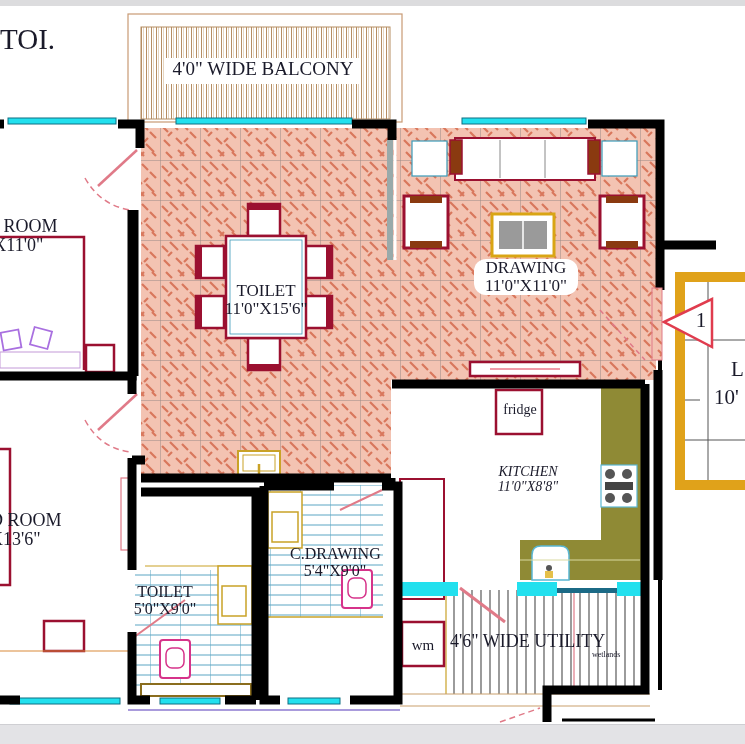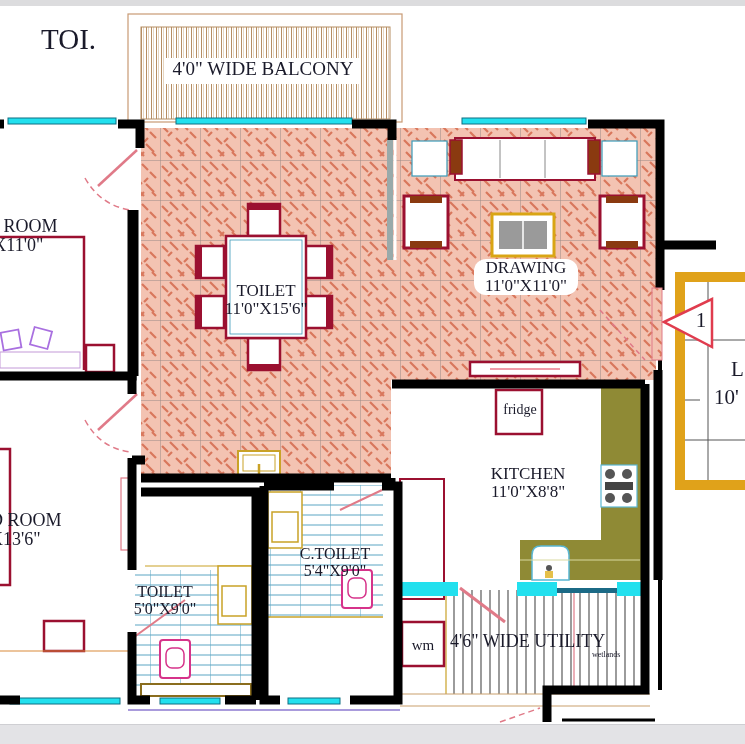--- a/index.html
+++ b/index.html
@@ -221,21 +221,21 @@
     <line x1="685" y1="340" x2="745" y2="340" stroke="#555" stroke-width="1"></line>
     <line x1="685" y1="440" x2="745" y2="440" stroke="#555" stroke-width="1"></line>
     <line x1="685" y1="400" x2="700" y2="400" stroke="#555" stroke-width="1"></line>
   </g>
   <g>
     <rect x="652" y="288" width="10" height="72" fill="url(#tile)" stroke="#e07a88" stroke-width="1"></rect>
     <polygon points="664,322 712,299 712,347" fill="#fff" stroke="#e03c4e" stroke-width="2.5"></polygon>
   </g>
 </svg>
 
-<div class="lbl" style="left:0;top:24px;font-size:29px;text-align:left;margin-left:41px;">TOI.</div>
+<div class="lbl" style="left:0;top:24px;font-size:29px;text-align:left;">TOI.</div>
 
 <div class="lbl bg-w" style="left:166px;top:59px;width:190px;font-size:19px;">4'0" WIDE BALCONY</div>
 
 <div class="lbl" style="left:-14px;top:217px;font-size:18px;text-align:left;">
   <span>D ROOM</span>
   <span>"X11'0"</span>
 </div>
 
 <div class="lbl" style="left:216px;top:282px;width:100px;font-size:17px;">
   <span>TOILET</span>
@@ -252,34 +252,34 @@
 </div>
 <div class="lbl" style="left:714px;top:386px;font-size:21px;text-align:right;">10'</div>
 
 <div class="lbl" style="left:690px;top:309px;width:22px;font-size:21px;">1</div>
 
 <div class="lbl" style="left:-10px;top:511px;font-size:18px;text-align:left;">
   <span>D ROOM</span>
   <span>X13'6"</span>
 </div>
 
-<div class="lbl" style="left:478px;top:465px;width:100px;font-size:17px;">
+<div class="lbl" style="left:478px;top:465px;width:100px;font-size:14px;font-style:italic;">
   <span>KITCHEN</span>
   <span>11'0"X8'8"</span>
 </div>
 
 <div class="lbl" style="left:500px;top:403px;width:40px;font-size:14px;">fridge</div>
 
 <div class="lbl" style="left:128px;top:584px;width:74px;font-size:16px;">
   <span>TOILET</span>
   <span>5'0"X9'0"</span>
 </div>
 
 <div class="lbl" style="left:290px;top:546px;width:90px;font-size:16px;">
-  <span>C.TOILET</span>
+  <span>C.DRAWING</span>
   <span>5'4"X9'0"</span>
 </div>
 
 <div class="lbl" style="left:450px;top:632px;font-size:18px;text-align:left;">4'6" WIDE UTILITY</div>
 <div class="lbl" style="left:584px;top:651px;font-size:8px;text-align:left;margin-left:8px;">wetlands</div>
 <div class="lbl" style="left:406px;top:638px;width:34px;font-size:15px;">wm</div>
 
 <div class="botbar"></div>
 
 </body></html>

